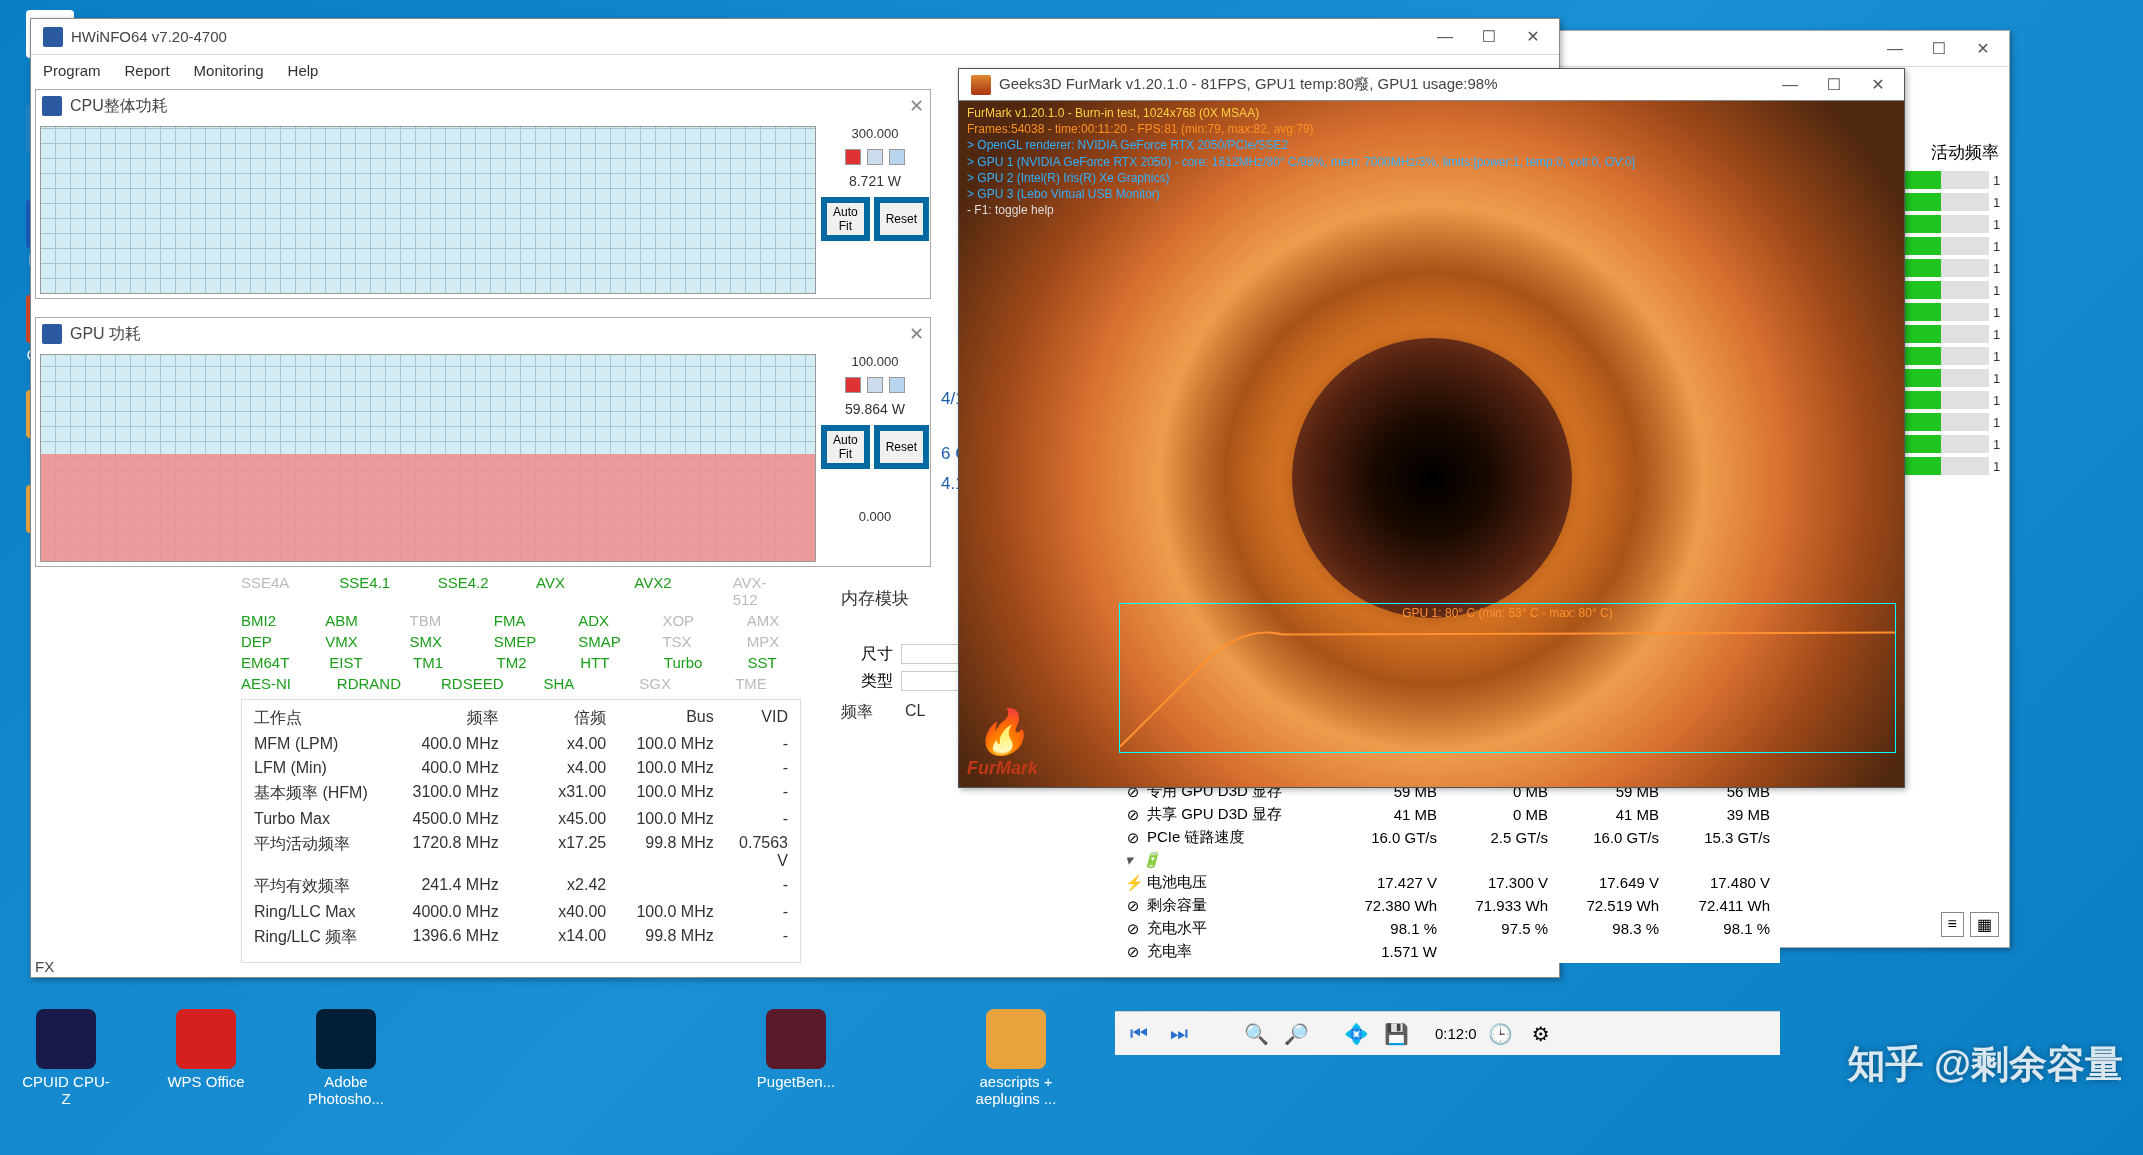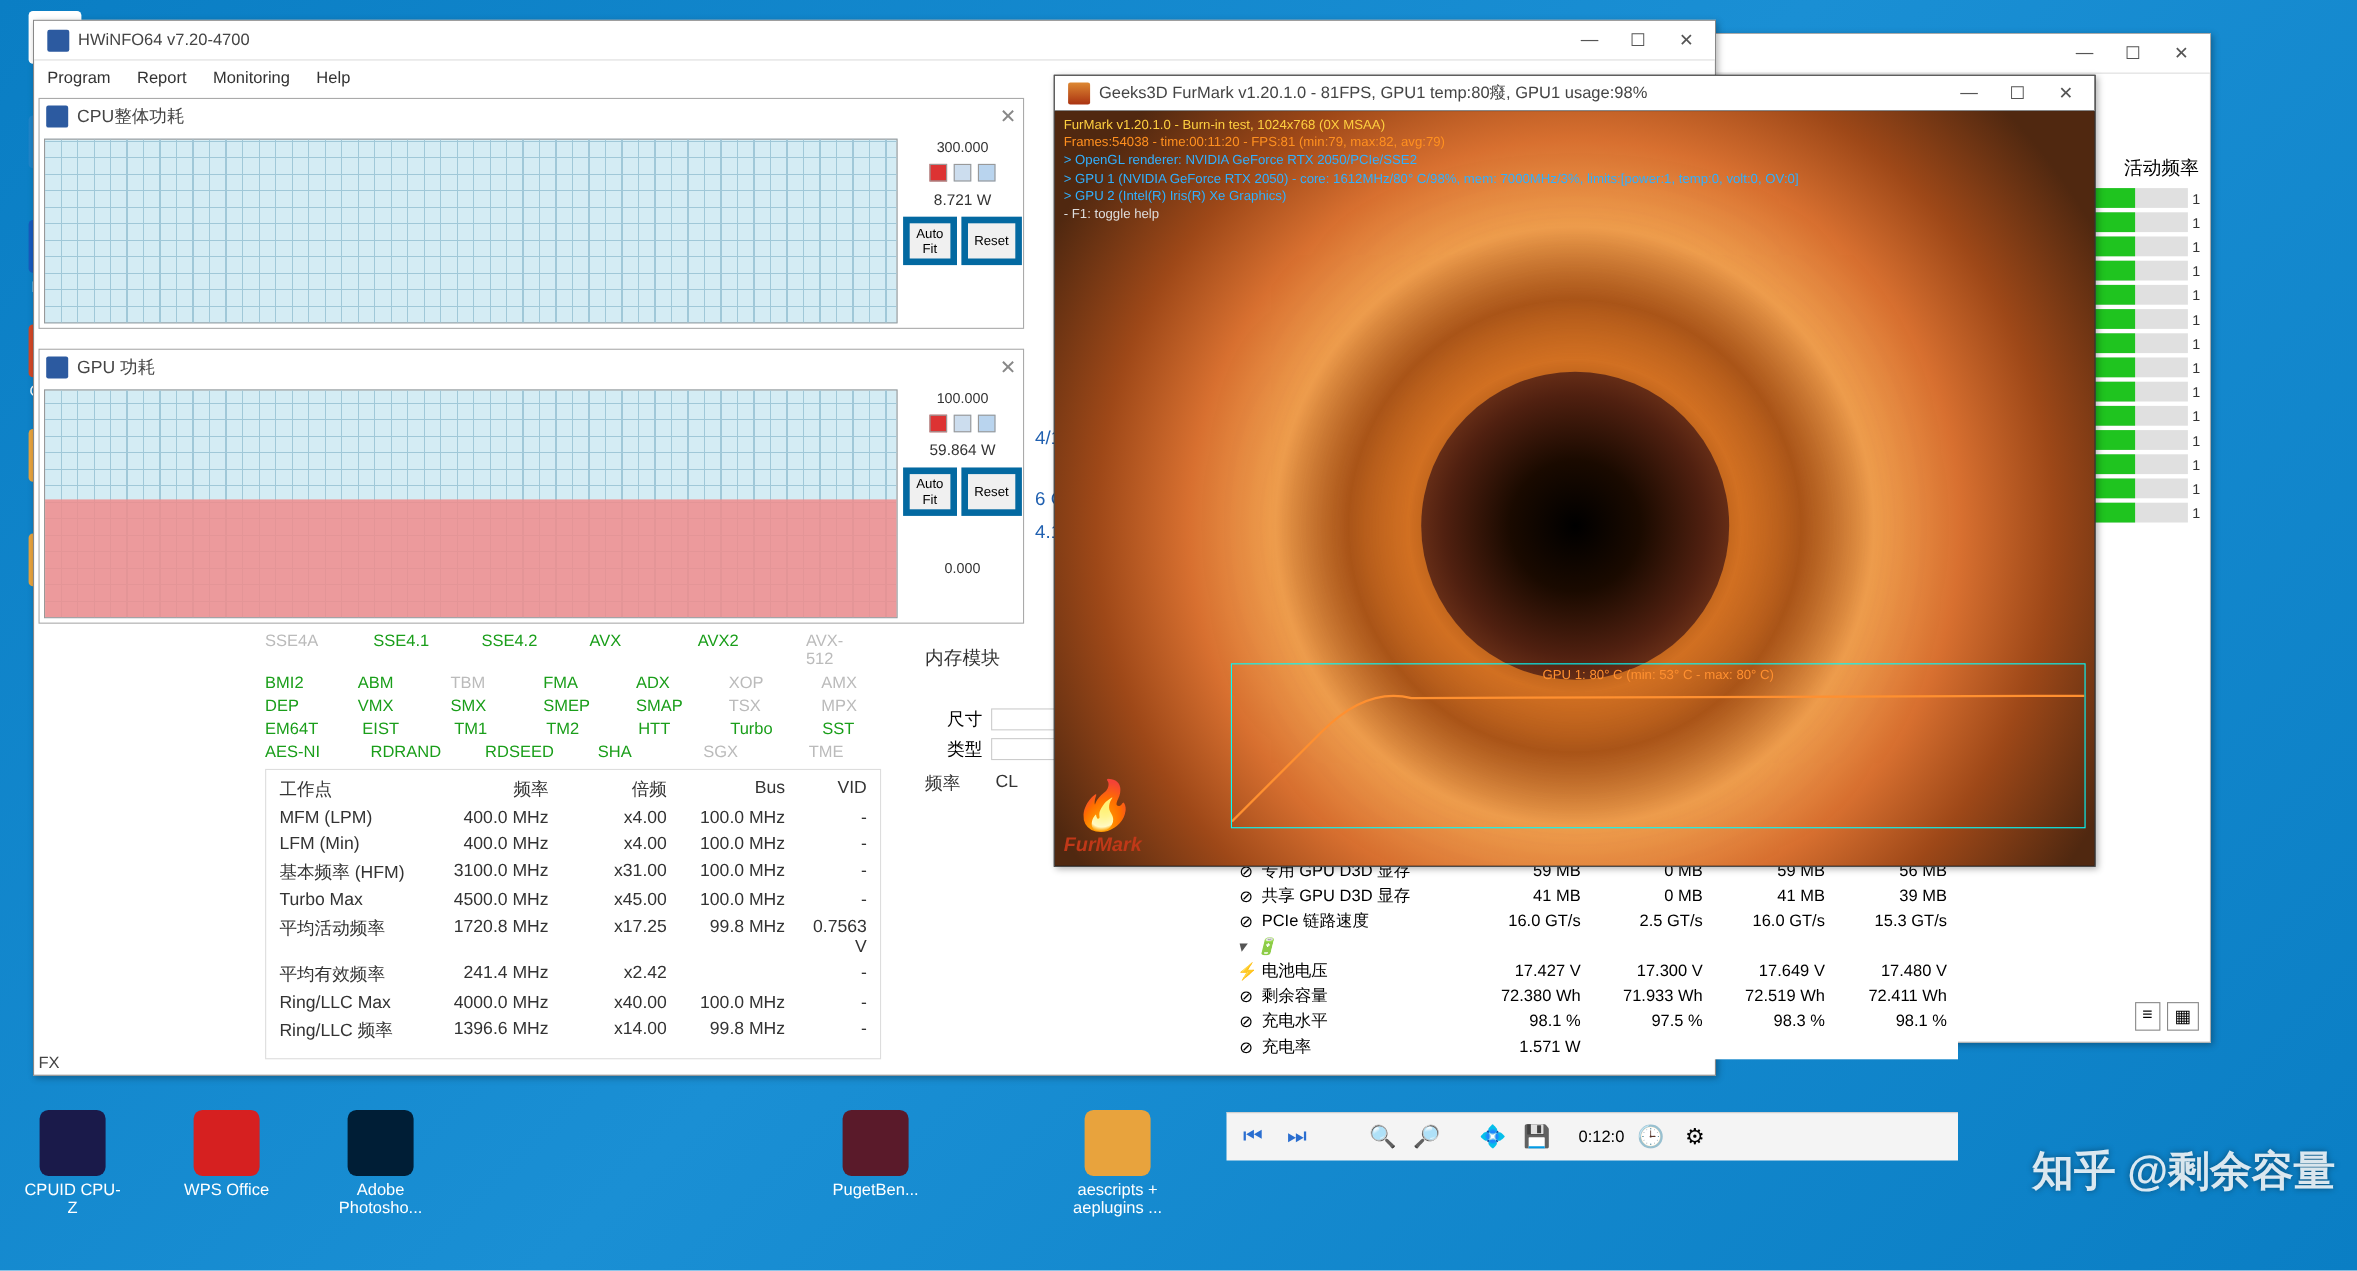--- a/index.html
+++ b/index.html
@@ -446,20 +446,21 @@
     <div class="wbtn">✕</div>
   </div>
   <div class="furc">
     <div class="eye"></div>
     <div class="ftxt" id="ftxt">
         <div class="l1">FurMark v1.20.1.0 - Burn-in test, 1024x768 (0X MSAA)</div>
         <div class="l2">Frames:54038 - time:00:11:20 - FPS:81 (min:79, max:82, avg:79)</div>
         <div class="l3">&gt; OpenGL renderer: NVIDIA GeForce RTX 2050/PCIe/SSE2</div>
         <div class="l3">&gt; GPU 1 (NVIDIA GeForce RTX 2050) - core: 1612MHz/80° C/98%, mem: 7000MHz/3%, limits:[power:1, temp:0, volt:0, OV:0]</div>
         <div class="l3">&gt; GPU 2 (Intel(R) Iris(R) Xe Graphics)</div>
+        <div class="l3">&gt; GPU 3 (Lebo Virtual USB Monitor)</div>
         <div class="l4">- F1: toggle help</div>
       </div>
     <div class="fbox">
       <span class="bl">GPU 1: 80° C (min: 53° C - max: 80° C)</span>
       <svg viewBox="0 0 760 150" preserveAspectRatio="none">
           <path d="M0,140 Q40,100 80,60 T160,30 L760,28" stroke="#ff9030" stroke-width="2" fill="none"></path>
         </svg>
     </div>
     <div class="flogo">
       <span class="flame">🔥</span>

